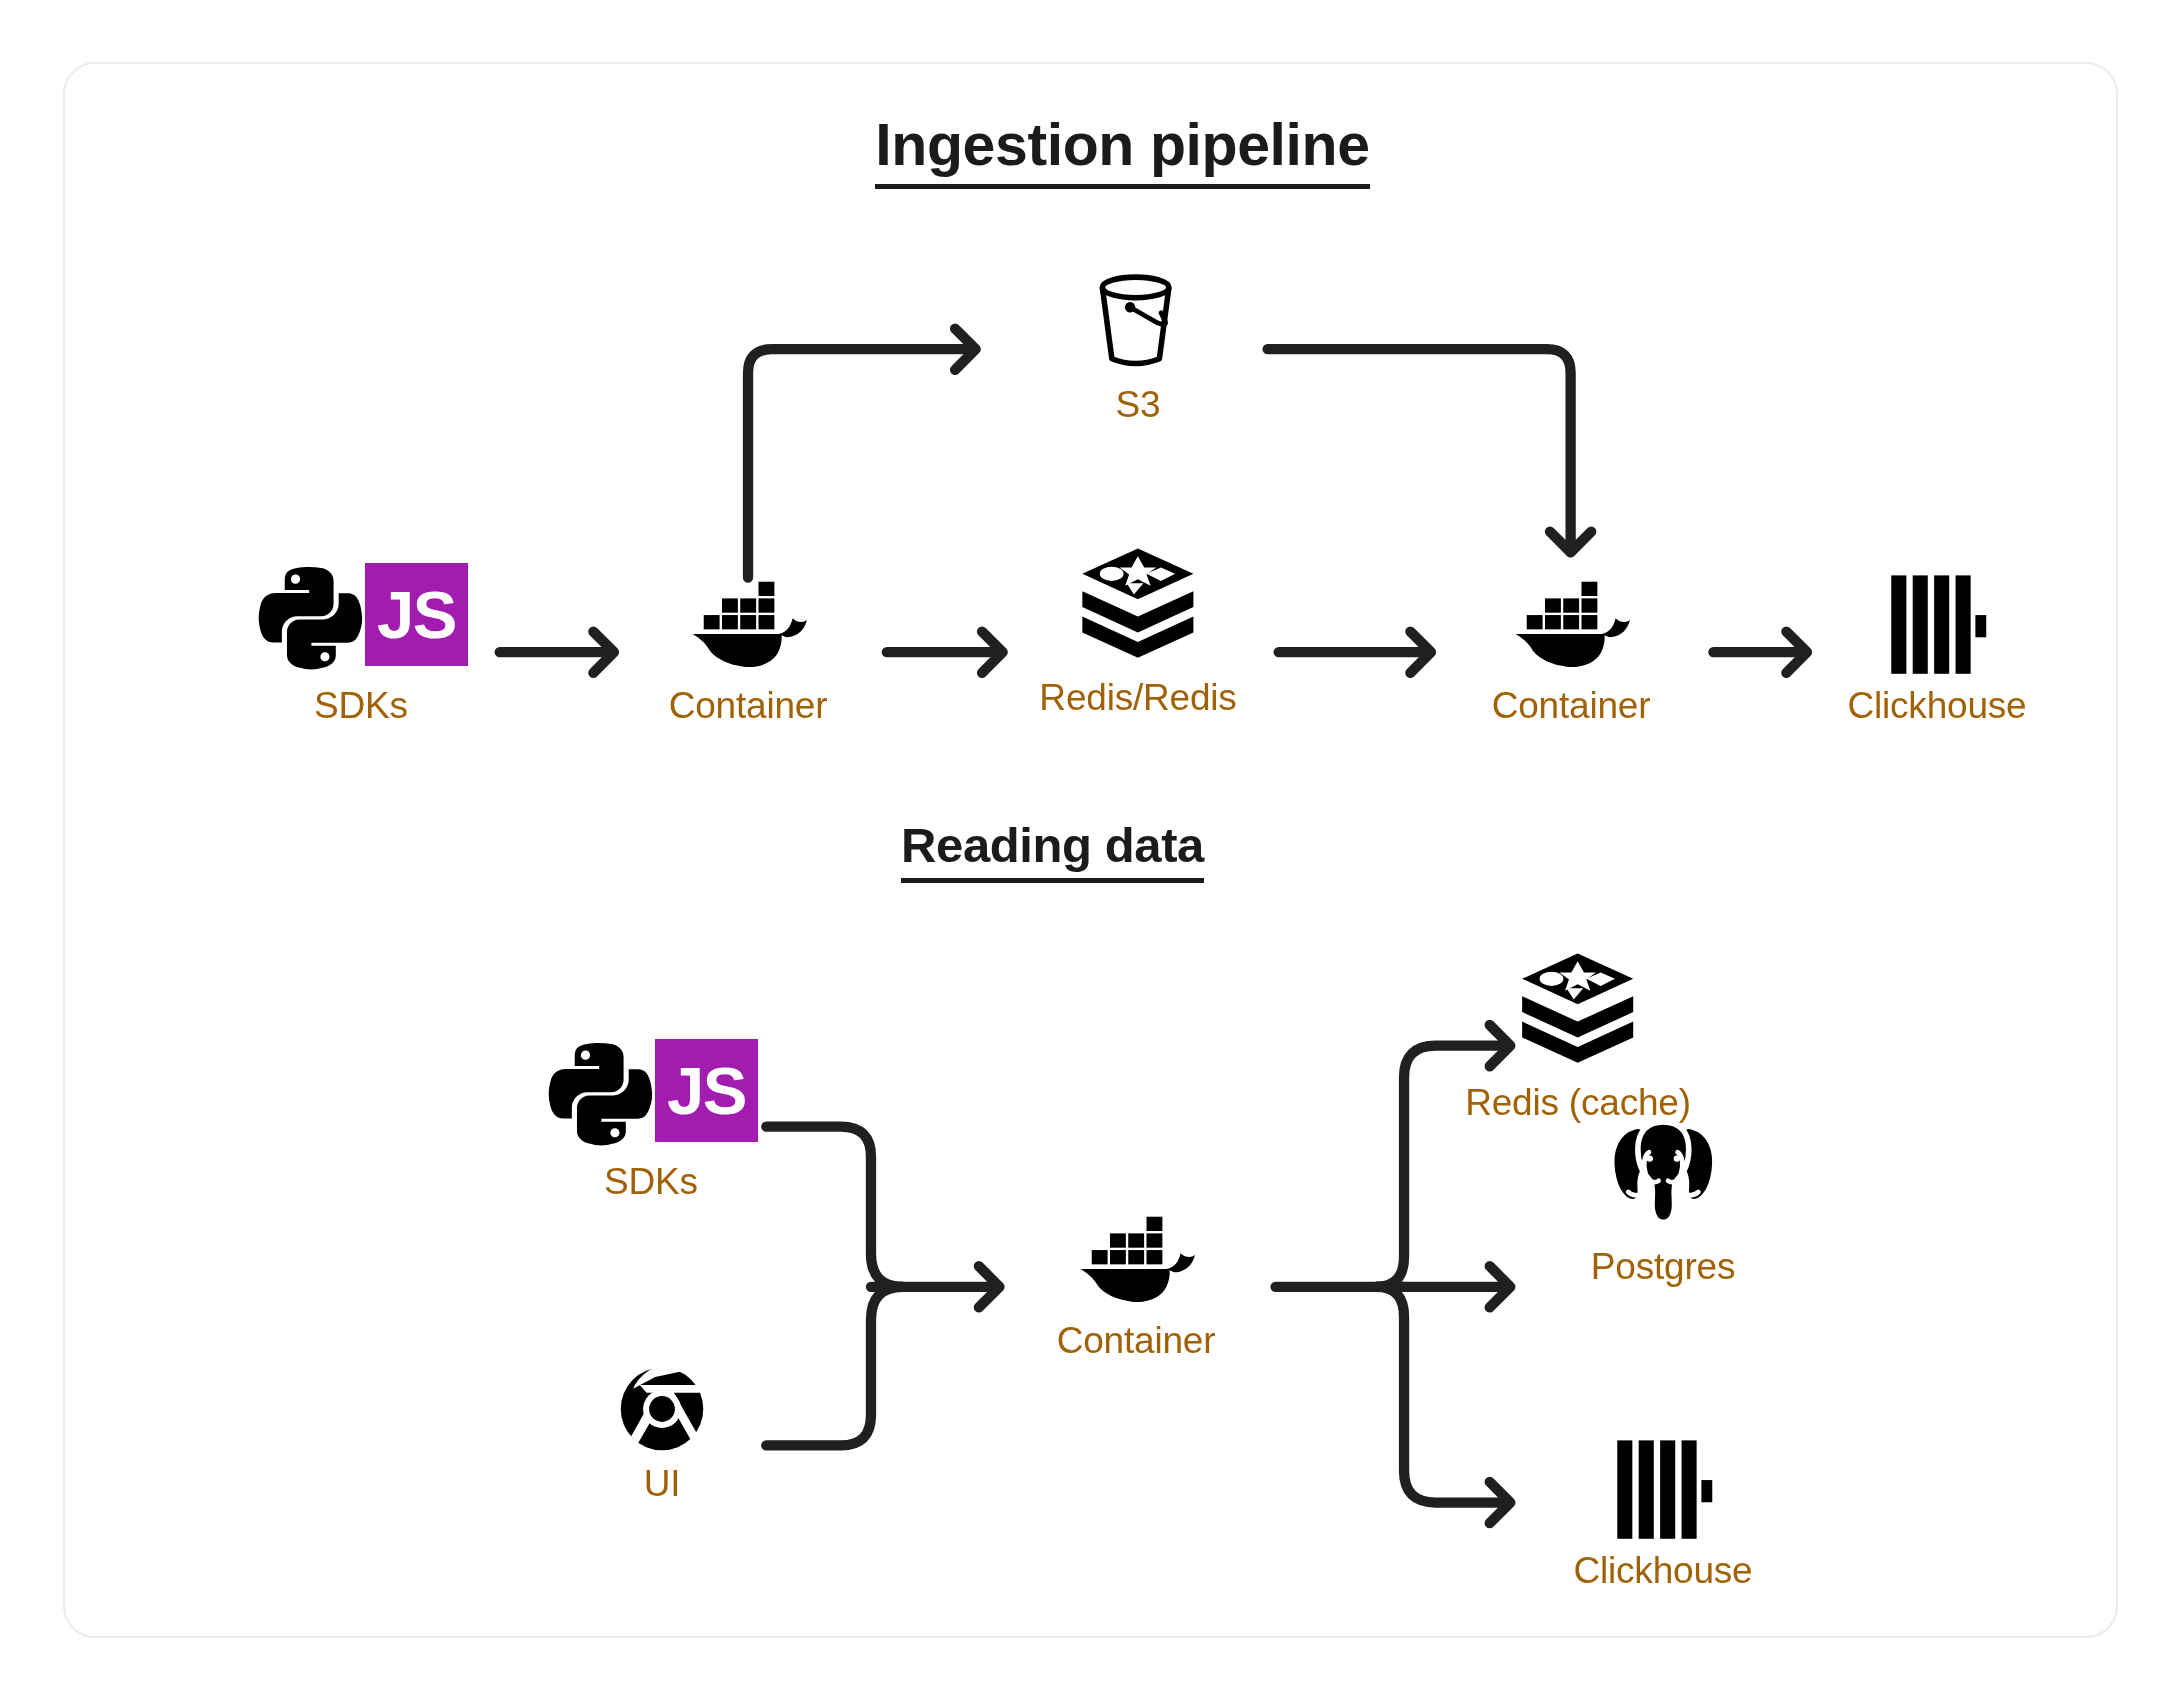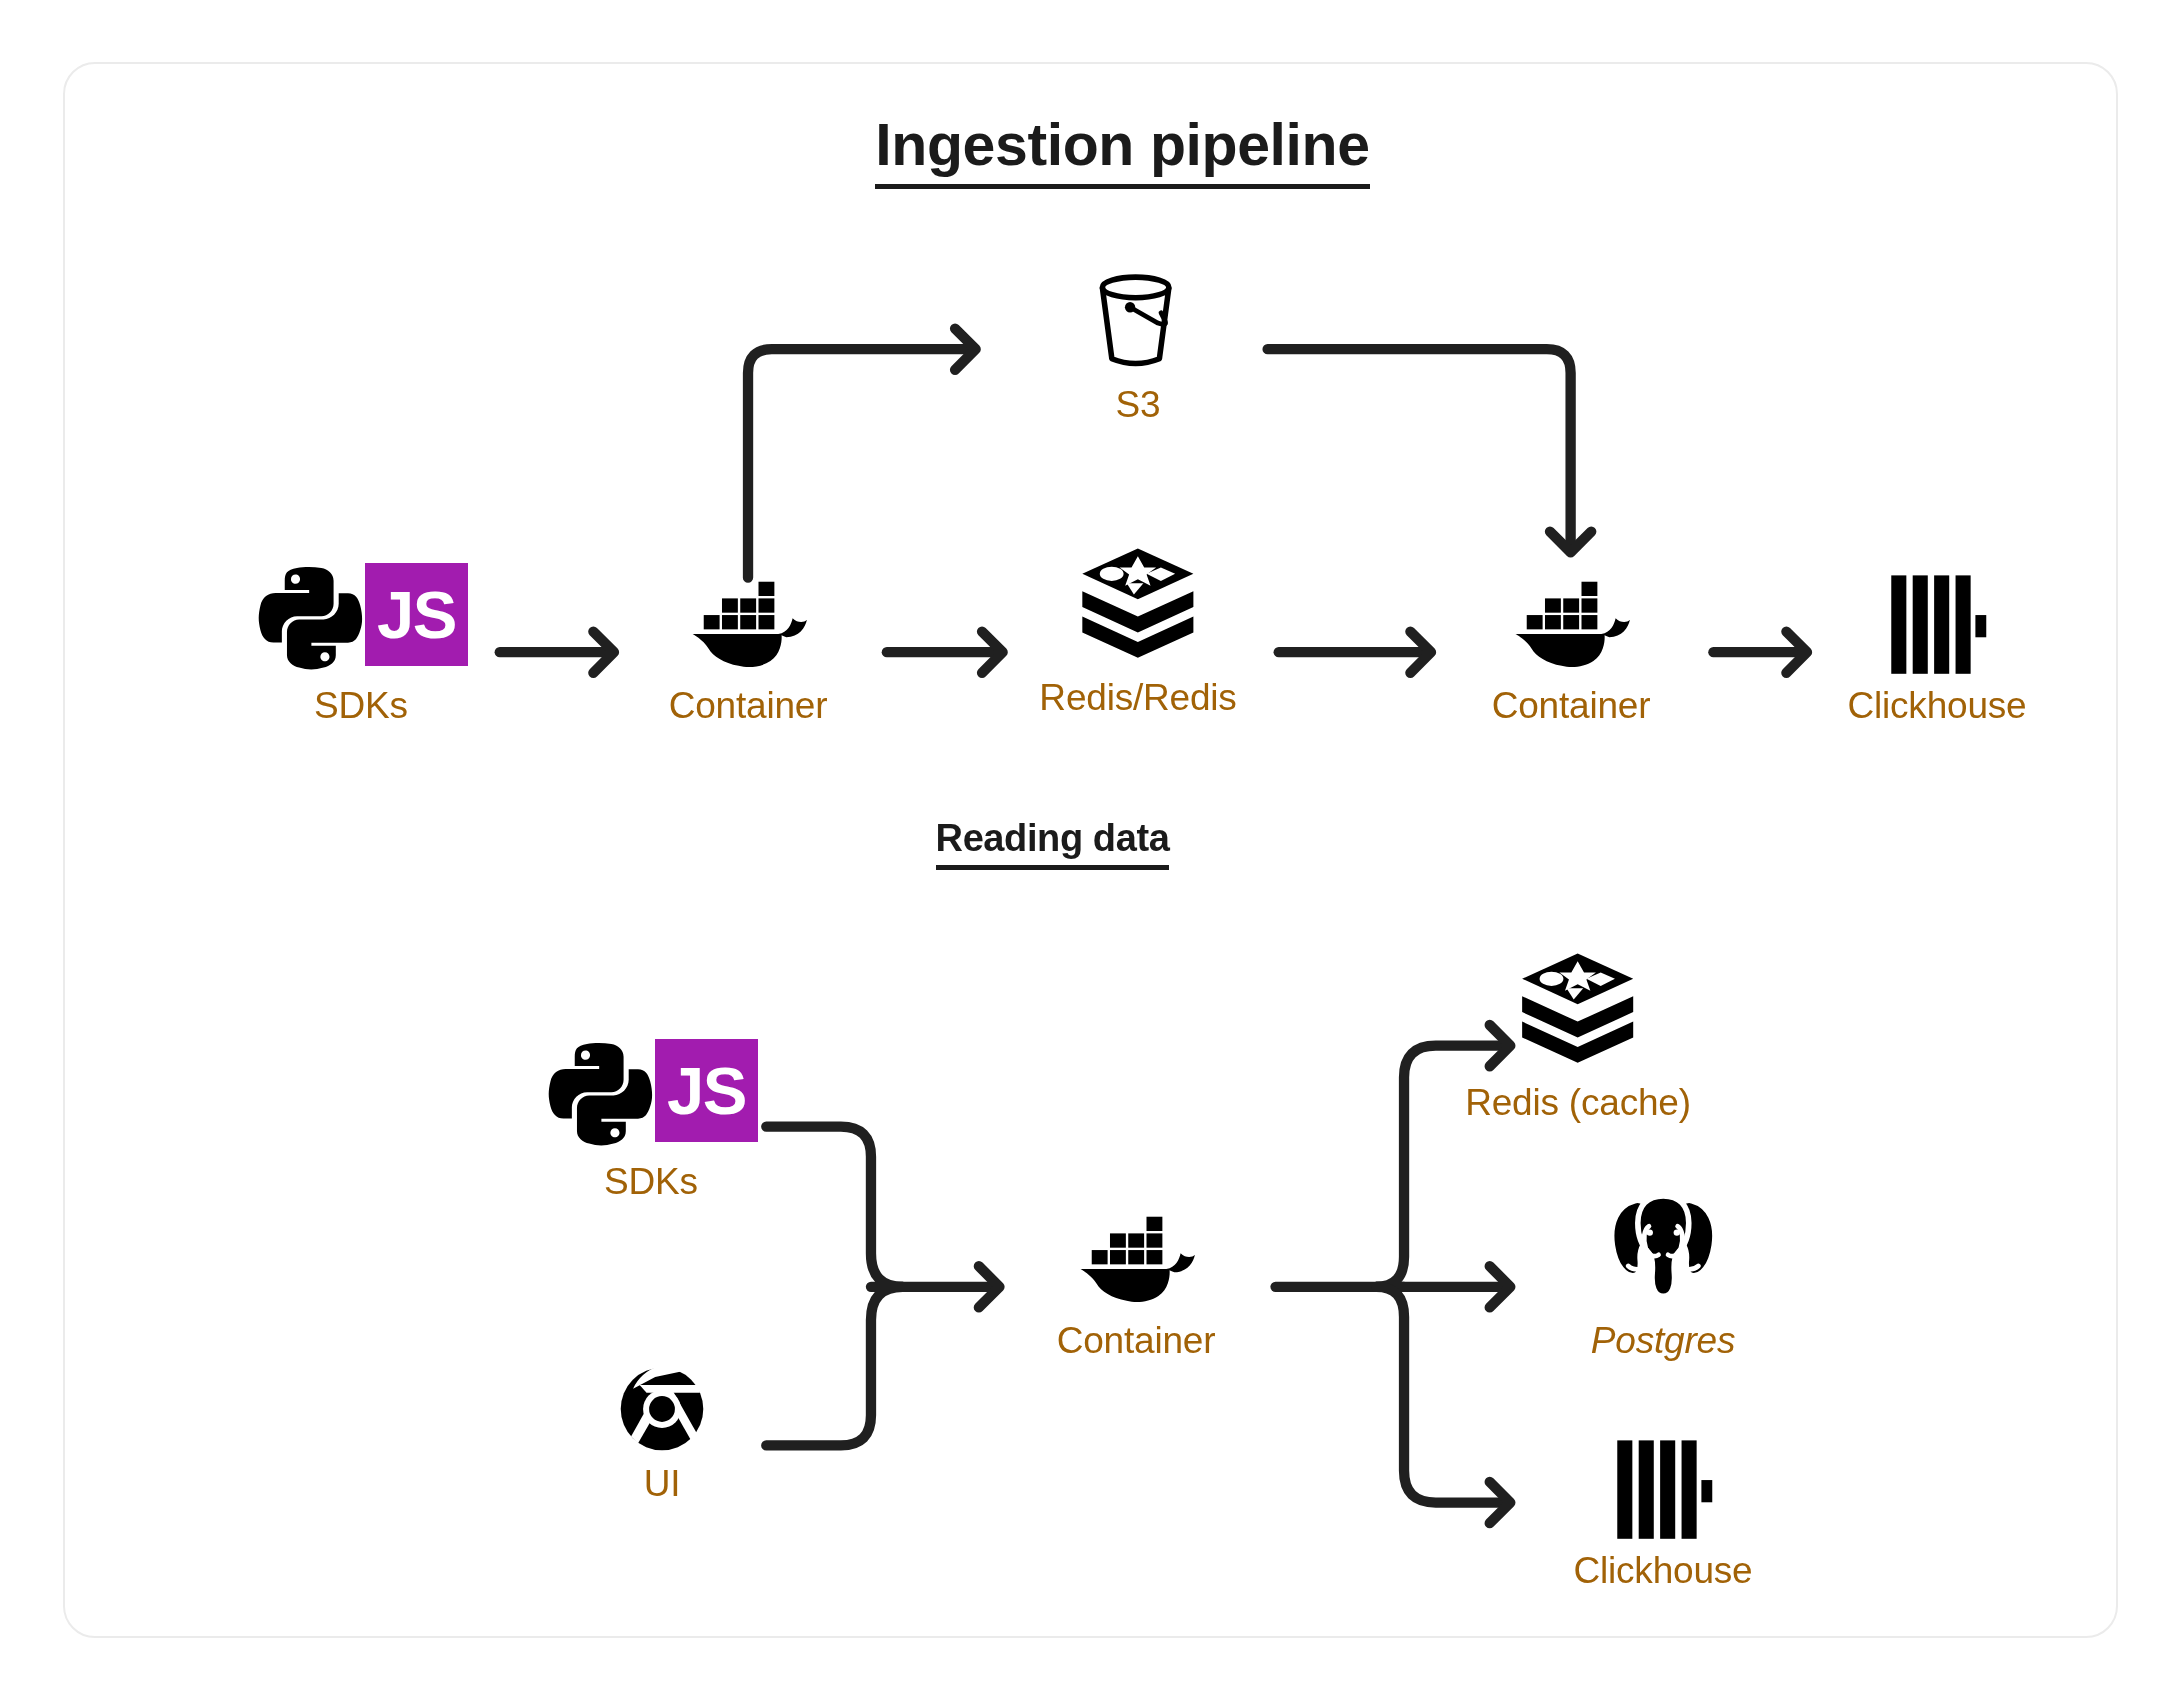--- a/index.html
+++ b/index.html
@@ -45,21 +45,21 @@
     left: 0;
     top: 111px;
     width: 2183px;
     font-size: 59px;
     padding-left: 31px;
   }
   .title-reading {
     left: 0;
     top: 817px;
     width: 2105px;
-    font-size: 38px;
+    font-size: 49px;
   }
   .title-underline-wrap {
     display: inline-block;
     border-bottom: 5.6px solid #1b1b1b;
     padding-bottom: 4.8px;
   }
   .node {
     position: absolute;
     text-align: center;
     transform: translateX(-50%);
@@ -356,21 +356,21 @@
           <path d="M75,14 L83,28 L98,28 L86,37 L91,51 L75,43 L59,51 L64,37 L52,28 L67,28 Z"></path>
           <ellipse cx="42" cy="36" rx="15" ry="9"></ellipse>
           <path d="M104,28 L122,36 L104,45 L86,36 Z"></path>
           <path d="M61,48 L82,48 L70,62 Z"></path>
         </g>
       </svg>
     </div>
     <div class="node-label">Redis (cache)</div>
   </div>
 
-  <div class="node" style="left:1663px; top:1186px;font-style:italic;">
+  <div class="node" style="left:1663px; top:1112px;">
     <div class="node-icon" style="height:123px;">
       <svg width="121" height="121" viewBox="0 0 152 152">
         <g fill="#000000" stroke="#ffffff" stroke-width="7" stroke-linejoin="round">
           <path d="M40,16 C18,22 8,44 12,72 C16,98 28,112 40,110 C46,109 48,100 47,90
                    C46,76 52,66 62,62 L62,36 C56,22 50,13 40,16 Z"></path>
           <path d="M112,16 C134,22 144,44 140,72 C136,98 124,112 112,110 C106,109 104,100 105,90
                    C106,76 100,66 90,62 L90,36 C96,22 102,13 112,16 Z"></path>
           <path d="M76,10 C56,10 44,22 44,44 C44,62 50,74 58,82 C62,86 63,96 62,108
                    C61,122 64,136 76,136 C88,136 91,122 90,108 C89,96 90,86 94,82
                    C102,74 108,62 108,44 C108,22 96,10 76,10 Z"></path>

